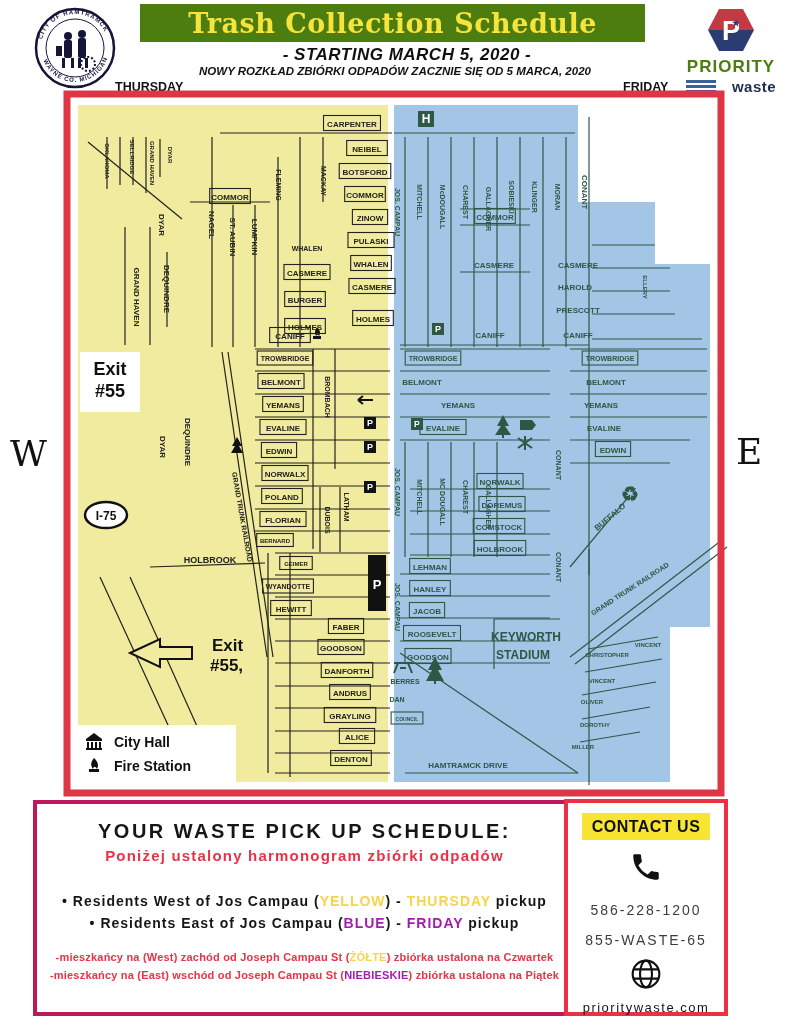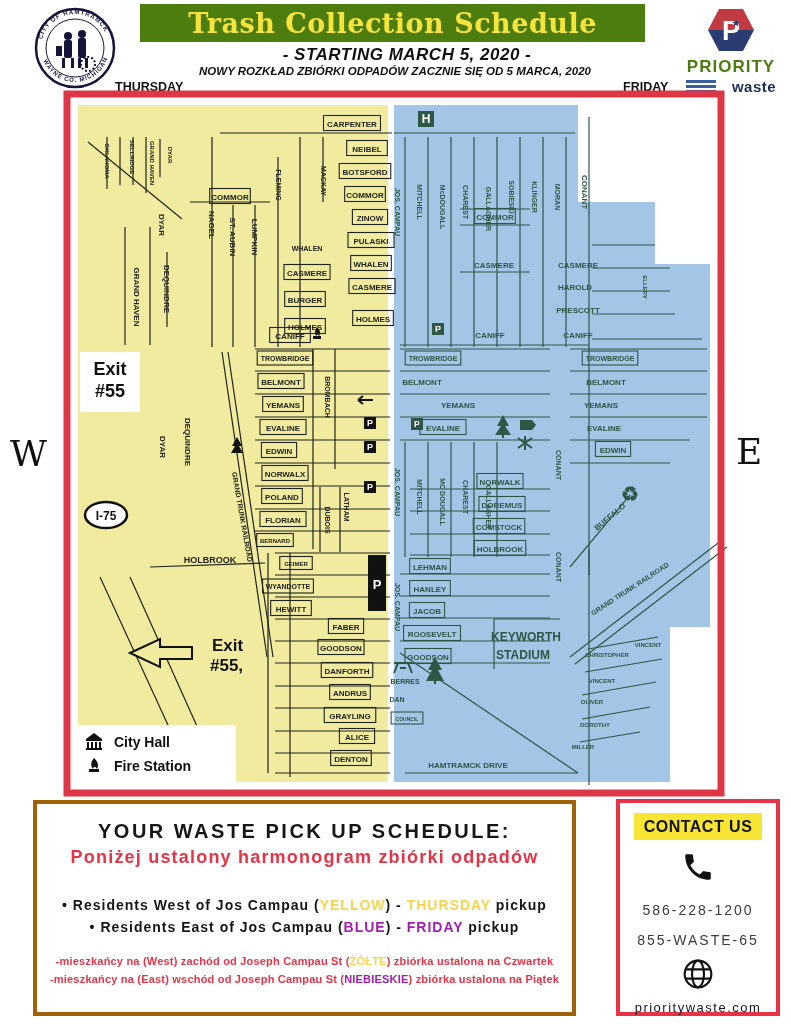--- a/index.html
+++ b/index.html
@@ -25,27 +25,27 @@
   .logo-sub b{font-size:15px;color:#1f2d52;letter-spacing:.5px}
 
   
   #map-svg{position:absolute;left:70px;top:97px;overflow:visible}
   .wlabel,.elabel{position:absolute;font-family:"DejaVu Serif",serif;font-size:36px;color:#111}
   .wlabel{left:10px;top:433px}.elabel{left:736px;top:431px}
   text{font-family:"Liberation Sans",sans-serif;font-weight:bold}
 
   
   .sched{position:absolute;left:33px;top:800px;width:535px;height:208px;
-    border:4px solid #a16207;background:#fff;text-align:center}
+    border:4px solid #be185d;background:#fff;text-align:center}
   .sched h1{margin:16px 8px 4px;font-size:20px;letter-spacing:2.5px;color:#161616}
-  .sched h2{margin:0 8px;font-size:18px;letter-spacing:1.2px;color:#e83347}
+  .sched h2{margin:0 8px;font-size:15px;letter-spacing:1.2px;color:#e83347}
   .bullets{margin-top:26px;font-size:14px;font-weight:bold;color:#161616;letter-spacing:1px;line-height:22px}
   .notes{margin-top:14px;font-size:11px;font-weight:bold;color:#e83347;line-height:18px;letter-spacing:.2px}
   .yw{color:#f8d44c}.bw{color:#a21caf}
-  .contact{position:absolute;left:616px;top:799px;width:156px;height:209px;
+  .contact{position:absolute;left:564px;top:799px;width:156px;height:209px;
     border:4px solid #e83347;background:#fff;text-align:center}
   .chip{display:inline-block;margin-top:10px;background:#f8e433;padding:5px 10px 4px;
     font-size:16px;font-weight:bold;color:#111;letter-spacing:.5px}
   .tel{font-size:14px;letter-spacing:2px;color:#3c3c3c;margin-top:14px}
   .site{font-size:13px;letter-spacing:1.5px;color:#0f172a;margin-top:6px}
   .cicon{margin-top:10px}
 </style>
 </head>
 <body>
 

